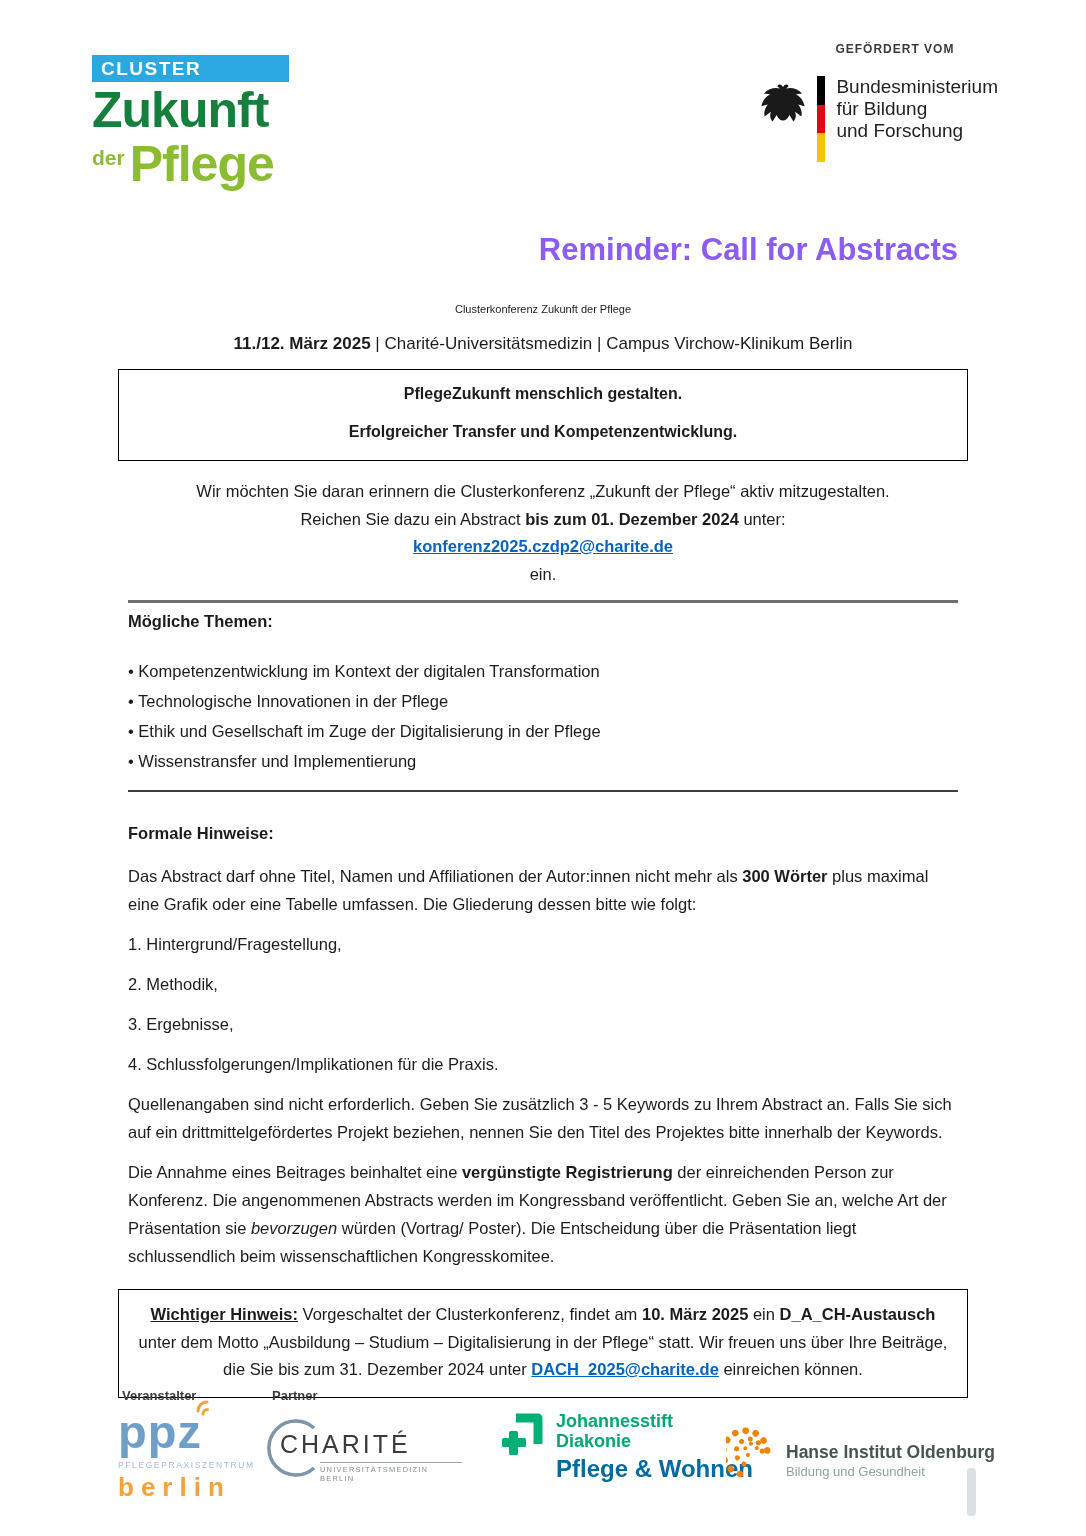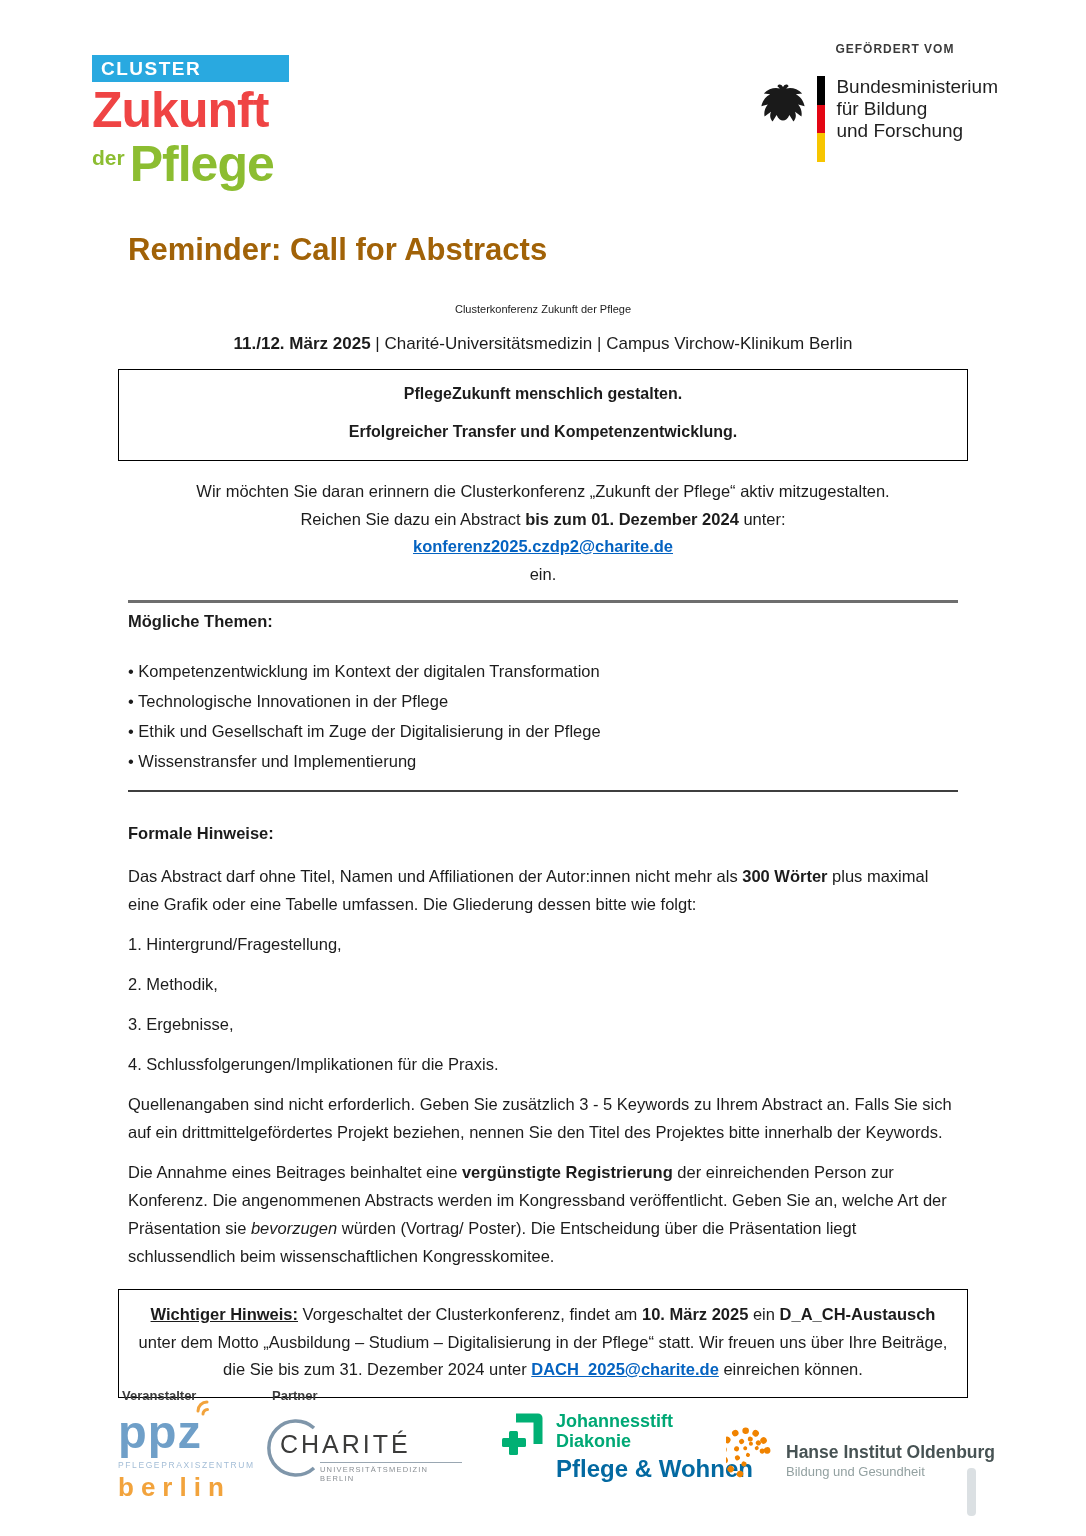--- a/index.html
+++ b/index.html
@@ -8,36 +8,36 @@
     position:relative; width:1086px; height:1536px; margin:0 auto;
     background:#ffffff; overflow:hidden; color:#1c1c1c;
     font-family:"Liberation Sans", sans-serif;
   }
   
   .header { position:relative; height:230px; }
   .cluster-logo { position:absolute; left:92px; top:55px; line-height:1; }
   .cl-bar { width:197px; height:27px; background:#29a9e0; color:#ffffff;
             font-size:19px; font-weight:bold; letter-spacing:1.5px;
             line-height:27px; padding-left:9px; }
-  .cl-zukunft { color:#ef4444; font-size:50px; font-weight:600; margin-top:3px; letter-spacing:-1px; }
+  .cl-zukunft { color:#15803d; font-size:50px; font-weight:600; margin-top:3px; letter-spacing:-1px; }
   .cl-line3 { margin-top:4px; white-space:nowrap; }
   .cl-der { color:#8cbd31; font-size:21px; font-weight:600; position:relative; top:-16px; margin-right:5px; }
   .cl-pflege { color:#8cbd31; font-size:50px; font-weight:600; letter-spacing:-1px; }
   .funding { position:absolute; right:88px; top:42px; }
   .funding-label { margin-left:76px; font-size:12px; font-weight:bold; color:#3a3a3a; letter-spacing:1px; }
   .bmbf { display:flex; align-items:flex-start; margin-top:20px; }
   .bmbf-eagle { margin-top:4px; }
   .bmbf-stripe { width:8px; height:86px; margin-left:10px; display:flex; flex-direction:column; }
   .bmbf-stripe .s1 { flex:1; background:#000000; }
   .bmbf-stripe .s2 { flex:1; background:#e30613; }
   .bmbf-stripe .s3 { flex:1; background:#f7c500; }
   .ministry { margin-left:11px; font-size:19px; font-weight:500; color:#1f1f1f; line-height:22px; }
   
   .content { padding:0 128px; }
-  .doc-title { text-align:left; font-size:31px; font-weight:bold; color:#a16207; margin-top:2px; }
+  .doc-title { text-align:right; font-size:31px; font-weight:bold; color:#8b5cf6; margin-top:2px; }
   .doc-subtitle { text-align:center; font-size:11px; margin-top:35px; }
   .doc-dateline { text-align:center; font-size:17px; margin-top:19px; }
   .b { font-weight:bold; }
   .i { font-style:italic; }
   .box { border:1.6px solid #000; margin:15px -10px 6px; padding:15px 10px 19px; text-align:center; }
   .motto-line { font-size:16px; font-weight:bold; }
   .motto-line + .motto-line { margin-top:20px; }
   .reminder { text-align:center; margin-top:17px; font-size:16.5px; line-height:27.5px; }
   .link { color:#0563c1; font-weight:bold; text-decoration:underline; }
   .hr1 { border:0; border-top:3px solid #6e6e6e; margin-top:12px; }

